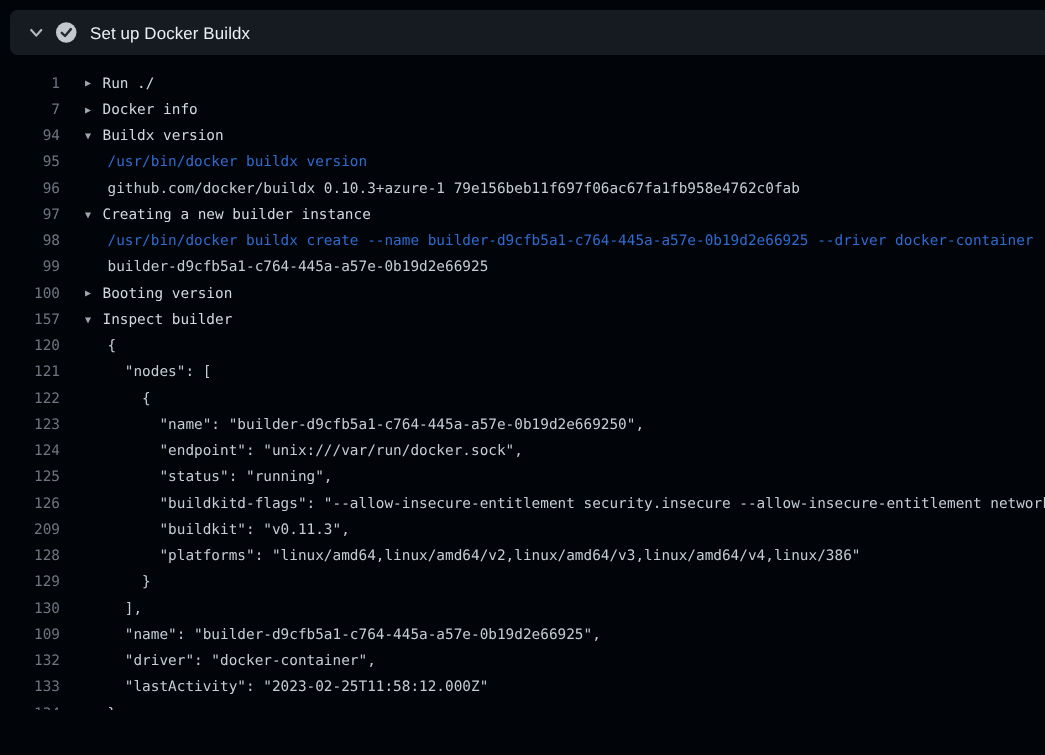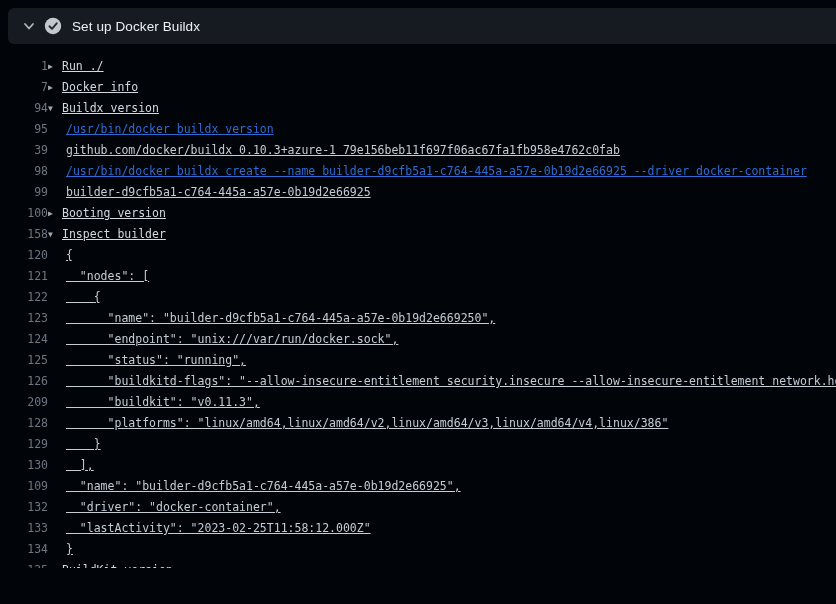--- a/index.html
+++ b/index.html
@@ -30,21 +30,21 @@
   
   .log{
     position:absolute;left:0;top:56px;right:0;
     font-size:11.5px;line-height:21px;
   }
   .line{display:flex;height:21px;white-space:pre;}
   .num{
     flex:0 0 48px;text-align:right;color:#6e7681;
     user-select:none;cursor:pointer;
   }
-  .text{color:#c4ccd4;text-decoration:underline;}
+  .text{margin-left:20px;color:#c4ccd4;}
   .arrow{
     display:inline-block;width:14px;
     font-size:8px;color:#9ea8b2;
     vertical-align:1px;
   }
   .t-group{color:#d2d9e0;cursor:pointer;}
   .t-plain{padding-left:18px;}
   .t-cmd{padding-left:18px;color:#2f6bd0;}
 </style>
 </head>
@@ -61,25 +61,26 @@
       <path d="M5.4 9.3 L8 11.8 L12.7 6.3" fill="none" stroke="#24292f" stroke-width="1.9" stroke-linecap="round" stroke-linejoin="round"></path>
     </svg>
     <span class="step-title">Set up Docker Buildx</span>
   </div>
 
   <div class="log" id="log">
       <div class="line"><span class="num">1</span><span class="text t-group"><span class="arrow">▶</span><span>Run ./</span></span></div>
       <div class="line"><span class="num">7</span><span class="text t-group"><span class="arrow">▶</span><span>Docker info</span></span></div>
       <div class="line"><span class="num">94</span><span class="text t-group"><span class="arrow">▼</span><span>Buildx version</span></span></div>
       <div class="line"><span class="num">95</span><span class="text t-cmd">/usr/bin/docker buildx version</span></div>
-      <div class="line"><span class="num">39</span><span class="text t-plain">github.com/docker/buildx 0.10.3+azure-1 79e156beb11f697f06ac67fa1fb958e4762c0fab</span></div>
+      <div class="line"><span class="num">96</span><span class="text t-plain">github.com/docker/buildx 0.10.3+azure-1 79e156beb11f697f06ac67fa1fb958e4762c0fab</span></div>
+      <div class="line"><span class="num">97</span><span class="text t-group"><span class="arrow">▼</span><span>Creating a new builder instance</span></span></div>
       <div class="line"><span class="num">98</span><span class="text t-cmd">/usr/bin/docker buildx create --name builder-d9cfb5a1-c764-445a-a57e-0b19d2e66925 --driver docker-container</span></div>
       <div class="line"><span class="num">99</span><span class="text t-plain">builder-d9cfb5a1-c764-445a-a57e-0b19d2e66925</span></div>
       <div class="line"><span class="num">100</span><span class="text t-group"><span class="arrow">▶</span><span>Booting version</span></span></div>
-      <div class="line"><span class="num">158</span><span class="text t-group"><span class="arrow">▼</span><span>Inspect builder</span></span></div>
+      <div class="line"><span class="num">157</span><span class="text t-group"><span class="arrow">▼</span><span>Inspect builder</span></span></div>
       <div class="line"><span class="num">120</span><span class="text t-plain">{</span></div>
       <div class="line"><span class="num">121</span><span class="text t-plain">  "nodes": [</span></div>
       <div class="line"><span class="num">122</span><span class="text t-plain">    {</span></div>
       <div class="line"><span class="num">123</span><span class="text t-plain">      "name": "builder-d9cfb5a1-c764-445a-a57e-0b19d2e669250",</span></div>
       <div class="line"><span class="num">124</span><span class="text t-plain">      "endpoint": "unix:///var/run/docker.sock",</span></div>
       <div class="line"><span class="num">125</span><span class="text t-plain">      "status": "running",</span></div>
       <div class="line"><span class="num">126</span><span class="text t-plain">      "buildkitd-flags": "--allow-insecure-entitlement security.insecure --allow-insecure-entitlement network.host",</span></div>
       <div class="line"><span class="num">209</span><span class="text t-plain">      "buildkit": "v0.11.3",</span></div>
       <div class="line"><span class="num">128</span><span class="text t-plain">      "platforms": "linux/amd64,linux/amd64/v2,linux/amd64/v3,linux/amd64/v4,linux/386"</span></div>
       <div class="line"><span class="num">129</span><span class="text t-plain">    }</span></div>

